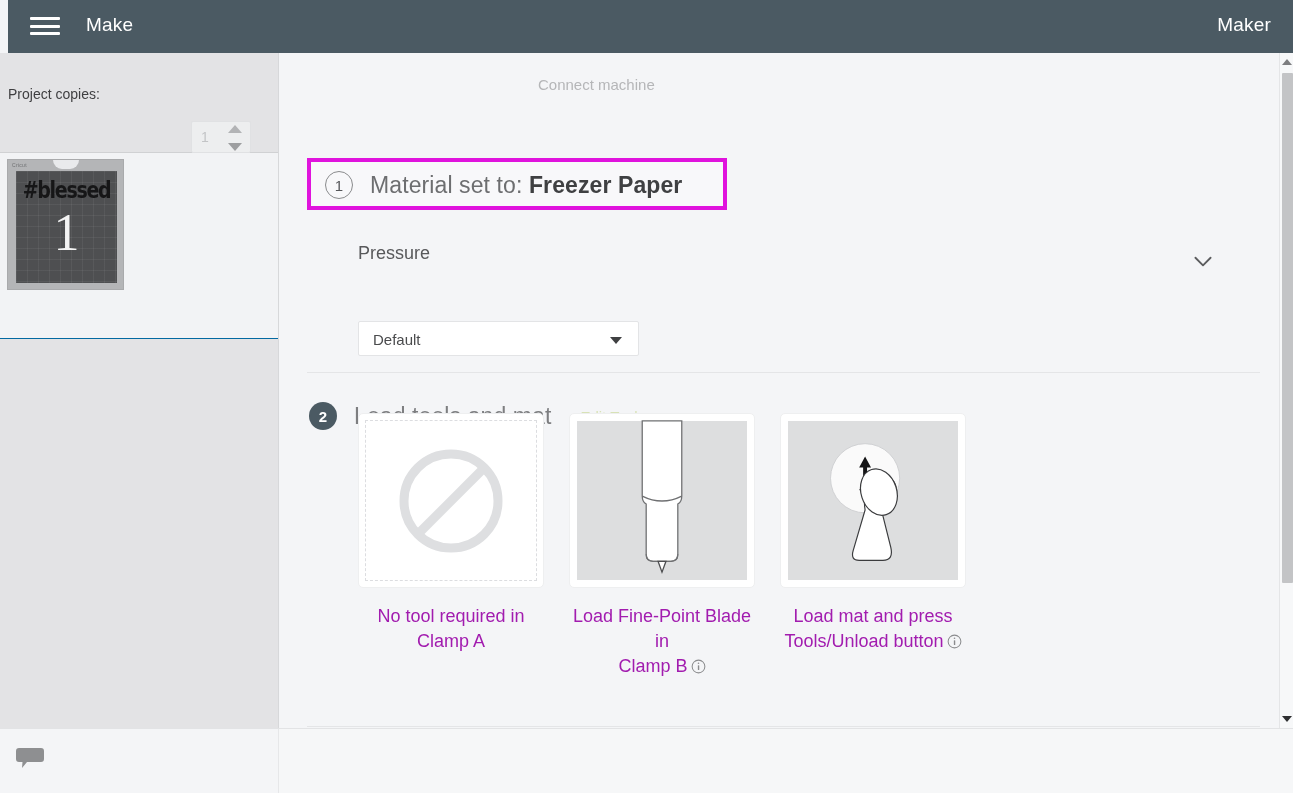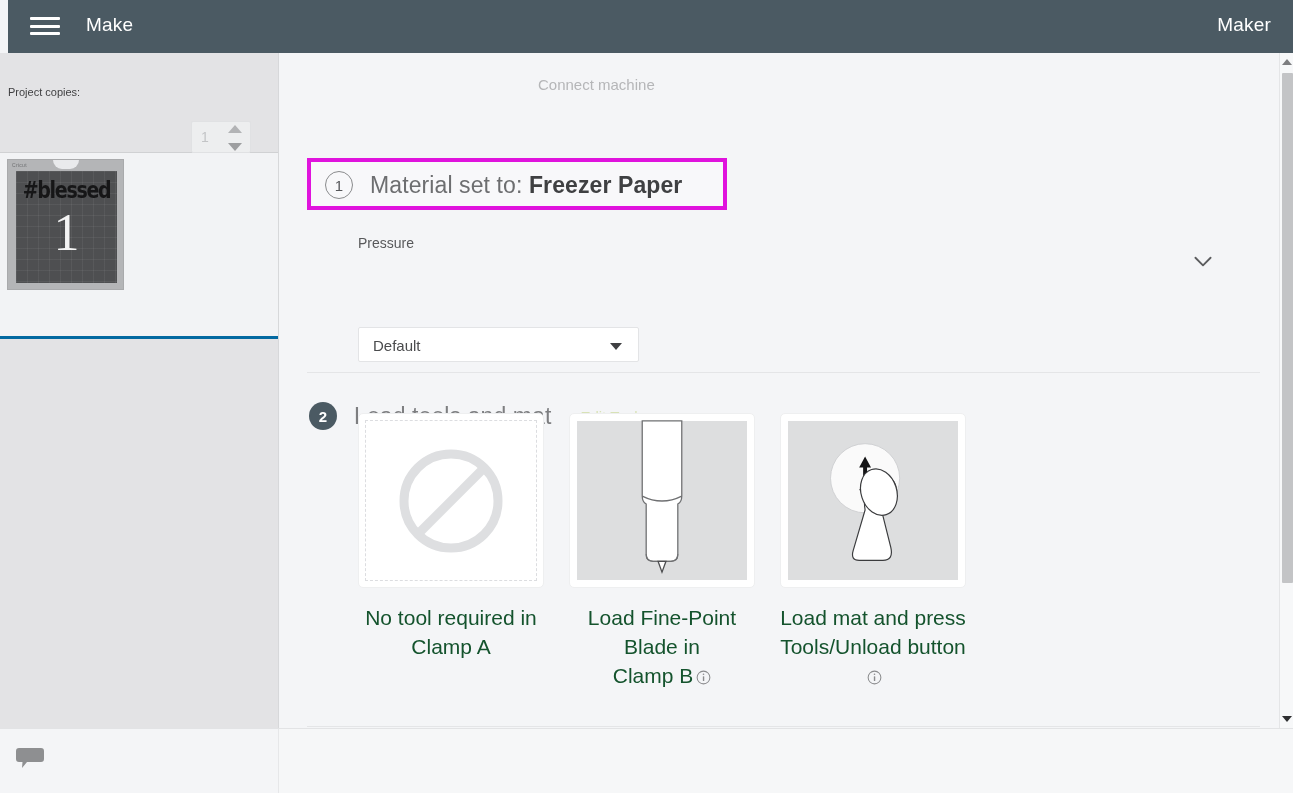--- a/index.html
+++ b/index.html
@@ -39,21 +39,21 @@
   .sidebar {
     position: absolute; left: 0; top: 53px; width: 279px; height: 675px;
     background: #e3e3e5; border-right: 1px solid #d7d8da;
   }
   .copies-panel {
     position: relative; height: 100px; background: #e3e3e5;
     border-bottom: 1px solid #d0d1d3;
   }
   .copies-label {
     position: absolute; left: 8px; top: 75px; transform: translateY(-100%);
-    font-size: 11px; color: #3f3f41;
+    font-size: 14px; color: #3f3f41;
   }
   .copies-label { top: 33px; transform: none; }
   .spinner {
     position: absolute; left: 191px; top: 68px; width: 60px; height: 32px;
     background: #edeeef; border: 1px solid #e0e1e3; border-radius: 2px;
   }
   .spinner-value {
     position: absolute; left: 9px; top: 7px; font-size: 14px; color: #c3c4c6;
   }
   .spinner-arrows {
@@ -63,21 +63,21 @@
   .tri-up, .tri-dn { width: 0; height: 0; border-left: 7px solid transparent; border-right: 7px solid transparent; }
   .tri-up { border-bottom: 8px solid #b2b3b5; }
   .tri-dn { border-top: 8px solid #9d9ea0; }
   .apply-link {
     position: absolute; right: 22px; top: 120px; font-size: 15px; color: #d8e2b6;
     cursor: pointer;
   }
 
   .mat-panel {
     position: relative; height: 186px; background: #f2f3f5;
-    border-bottom: 3px solid #0369a1;
+    border-bottom: 1px solid #0369a1;
   }
   .mat-thumb {
     position: absolute; left: 7px; top: 6px; width: 117px; height: 131px;
     background: #b4b5b7; border: 1px solid #a9aaac;
   }
   .mat-thumb .mat-brand {
     position: absolute; left: 4px; top: 2px; font-size: 5px; color: #6e6f71;
     letter-spacing: .3px;
   }
   .mat-thumb .mat-notch {
@@ -169,26 +169,26 @@
     position: absolute; left: 14px; top: 9px;
     display: flex; align-items: center; gap: 17px;
   }
   .step1-text { font-size: 23px; color: #6d6e70; letter-spacing: .1px; }
   .step1-text b { color: #3f4042; font-weight: bold; }
   .chevron {
     position: absolute; left: 911px; top: 117px; width: 26px; height: 26px; cursor: pointer;
   }
 
   .pressure-block { position: absolute; left: 0; top: 182px; width: 1000px; }
-  .pressure-label { position: absolute; left: 79px; top: 0; font-size: 14px; color: #58595b; }
+  .pressure-label { position: absolute; left: 79px; top: 8px; font-size: 18px; color: #58595b; }
   .pressure-select {
     position: absolute; left: 79px; top: 83px; width: 281px; height: 35px;
     background: #ffffff; border: 1px solid #e3e4e6; border-radius: 2px;
   }
-  .pressure-select { top: 92px; }
+  .pressure-select { top: 86px; }
   .pressure-value { position: absolute; left: 14px; top: 9px; font-size: 15px; color: #4a4b4d; }
   .caret-down {
     position: absolute; right: 16px; top: 15px;
     width: 0; height: 0; border-left: 6px solid transparent;
     border-right: 6px solid transparent; border-top: 7px solid #3f4042;
   }
   .divider {
     position: absolute; left: 28px; width: 953px; height: 1px; background: #e4e5e7;
   }
   .div-1 { top: 319px; }
@@ -209,21 +209,21 @@
   .card-face.tile { background: #ffffff; padding: 7px; }
   .gray-tile {
     width: 100%; height: 100%; background: #dddedf;
     display: flex; align-items: center; justify-content: center;
   }
   .dashed-tile {
     width: 172px; height: 161px; border: 1px dashed #dcdde0;
     display: flex; align-items: center; justify-content: center;
   }
   .card-caption {
-    margin-top: 16px; text-align: center; font-size: 21px; color: #14532d;
+    margin-top: 16px; text-align: center; font-size: 18px; color: #a21caf;
     line-height: 1.38;
   }
   .info-i {
     display: inline-block; vertical-align: -2px; margin-left: 3px;
   }
 
   .step-row-3 { position: absolute; left: 0; top: 690px; width: 1000px; }
 
   
   .scrollbar {

